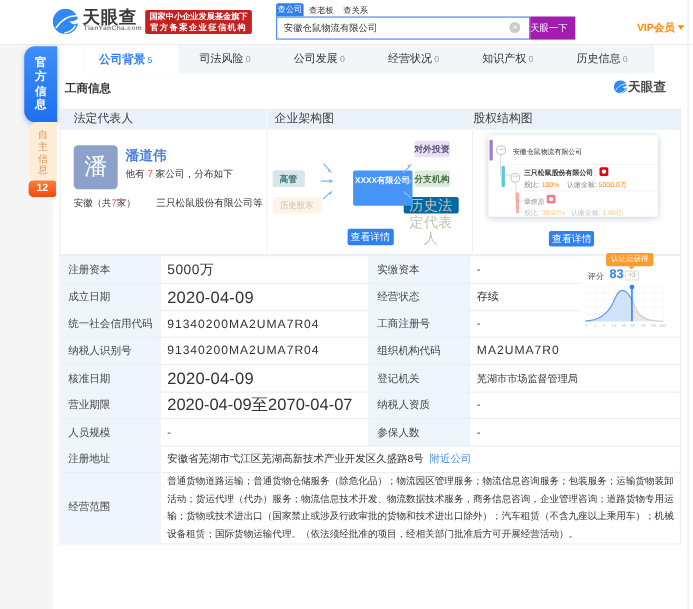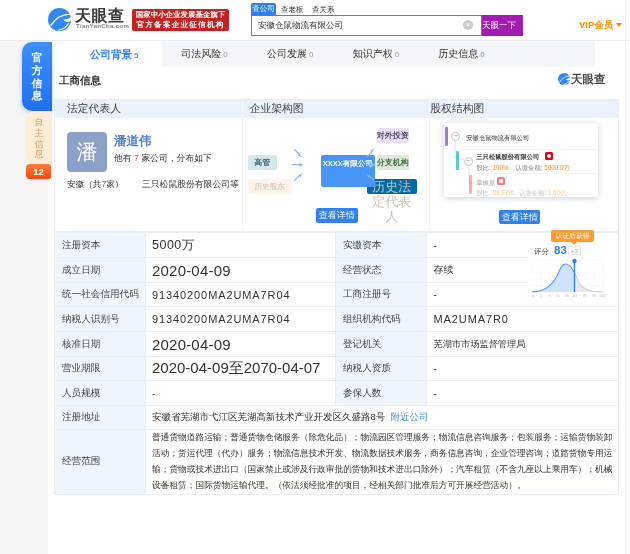--- a/index.html
+++ b/index.html
@@ -114,20 +114,21 @@
   <div class="vip">VIP会员<span class="car"></span></div>
 </div>
 <div class="rail"></div>
 <div class="st1">官<br>方<br>信<br>息</div>
 <div class="st2">自<br>主<br>信<br>息</div>
 <div class="b12">12</div>
 <div class="nav">
   <div class="t on" style="padding-right:9px">公司背景<em>5</em></div>
   <div class="t">司法风险<em>0</em></div>
   <div class="t">公司发展<em>0</em></div>
+  <div class="t">经营状况<em>0</em></div>
   <div class="t">知识产权<em>0</em></div>
   <div class="t">历史信息<em>0</em></div>
 </div>
 <div class="sect">工商信息</div>
 <div class="wmark"><svg width="12" height="12" viewBox="0 0 23 23">
       <circle cx="11.5" cy="11.5" r="11.5" fill="#2f88f4"></circle>
       <path d="M2.8 17.5 C7.5 10.5 14 6 22 6.4" stroke="#fff" stroke-width="1.4" fill="none"></path>
       <path d="M23 8.8 C20.3 11 17.6 11.8 15.2 11.3 C16.9 14.4 20.6 14.9 23.1 12.9 Z" fill="#fff"></path>
       <path d="M10.5 22 C15.2 21.4 18.8 18.7 20.5 15.2" stroke="#fff" stroke-width="1.3" fill="none"></path>
     </svg>天眼查</div>

